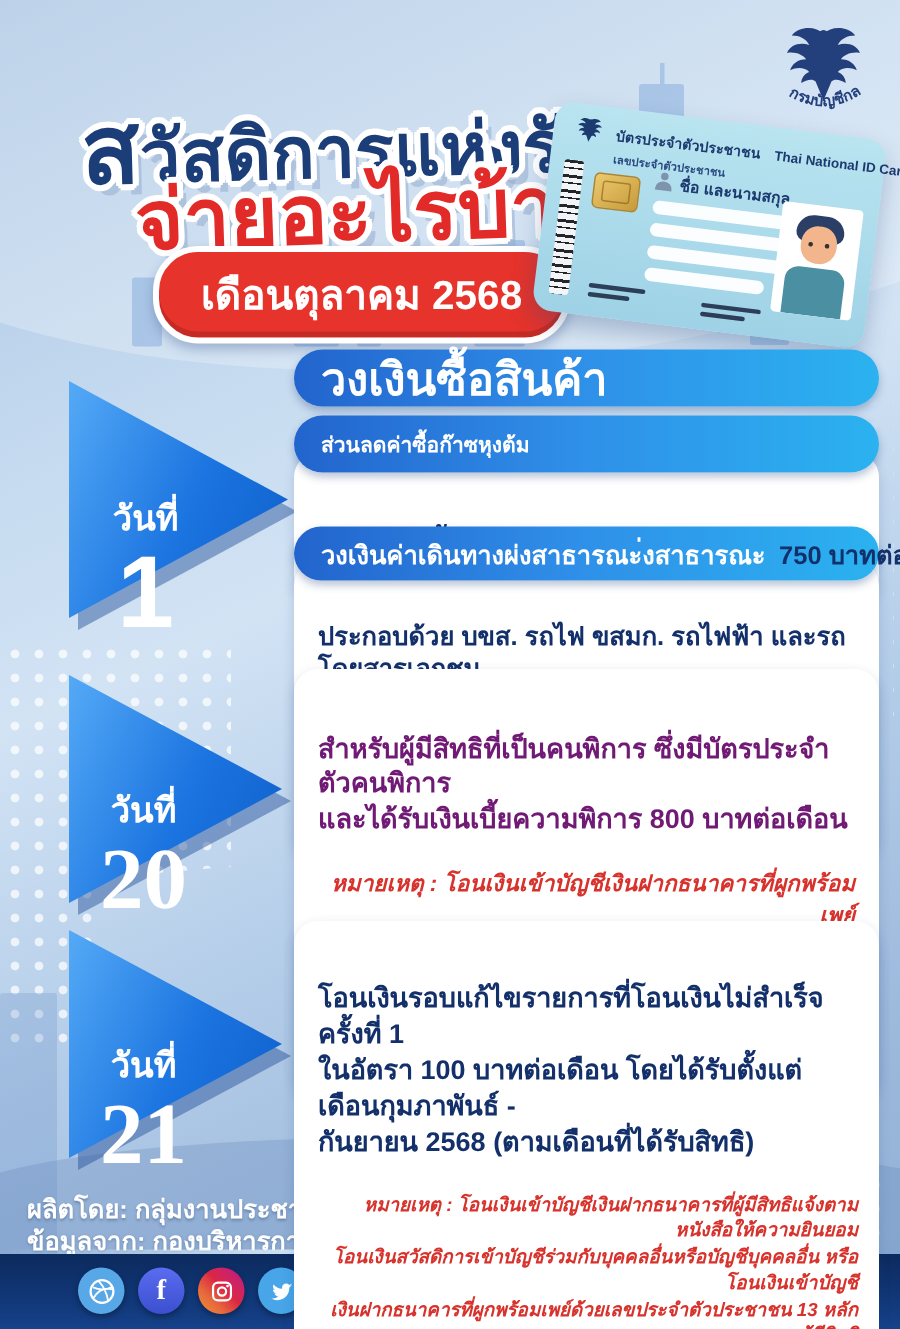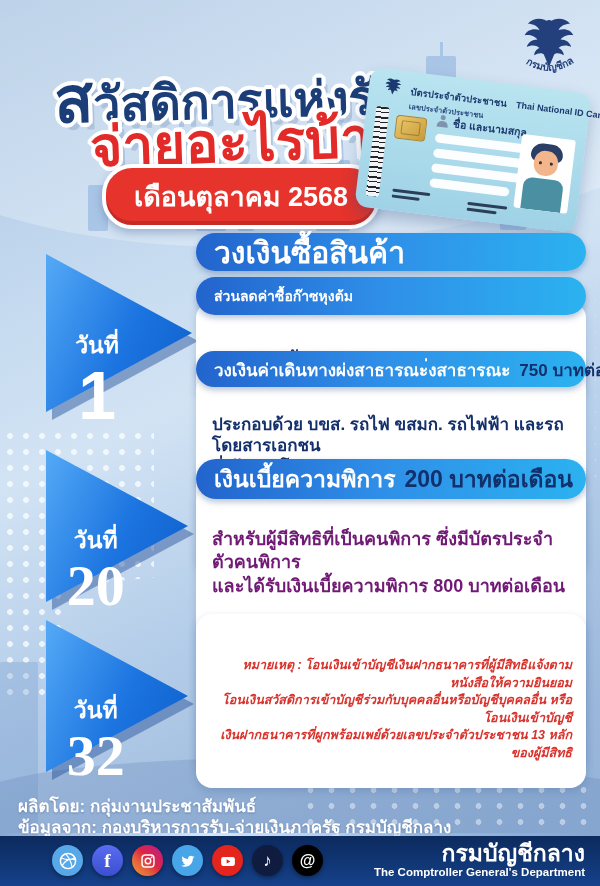--- a/index.html
+++ b/index.html
@@ -228,44 +228,43 @@
   <div class="day" style="left:46px;top:450px;width:142px;height:152px;">
     <div class="tri-shadow"></div>
     <div class="tri-face"></div>
     <div class="day-text">
       <span class="day-label">วันที่</span>
       <span class="day-num num-lg">20</span>
     </div>
   </div>
 
   <div class="group" style="top:459px;">
-    <div class="pill f23 h40">
-      <span>เงินเบี้ยความพิการ</span>
-      <span class="amt">200 บาทต่อเดือน</span>
-    </div>
     <div class="box" style="padding:24px 16px 10px 16px;">
       <div class="body-green" style="font-size:18px;line-height:1.3;">สำหรับผู้มีสิทธิที่เป็นคนพิการ ซึ่งมีบัตรประจำตัวคนพิการ
 และได้รับเงินเบี้ยความพิการ 800 บาทต่อเดือน</div>
       <div class="note" style="font-size:15px;line-height:1.38;margin-top:4px;">หมายเหตุ : โอนเงินเข้าบัญชีเงินฝากธนาคารที่ผูกพร้อมเพย์
 ด้วยเลขประจำตัวประชาชน 13 หลัก หรือบัญชีเงินฝากธนาคาร
 ของผู้มีสิทธิหรือผู้รับมอบอำนาจที่ได้รับเงินเบี้ยความพิการ 800 บาท</div>
     </div>
   </div>
 
   <div class="day" style="left:46px;top:620px;width:142px;height:152px;">
     <div class="tri-shadow"></div>
     <div class="tri-face"></div>
     <div class="day-text">
       <span class="day-label">วันที่</span>
-      <span class="day-num num-lg">32</span>
+      <span class="day-num num-lg">21</span>
     </div>
   </div>
 
   <div class="group" style="top:627px;">
     <div class="box" style="padding:22px 14px 8px 16px;">
+      <div class="body-navy" style="font-size:18px;line-height:1.33;">โอนเงินรอบแก้ไขรายการที่โอนเงินไม่สำเร็จ ครั้งที่ 1
+ในอัตรา 100 บาทต่อเดือน โดยได้รับตั้งแต่เดือนกุมภาพันธ์ -
+กันยายน 2568 (ตามเดือนที่ได้รับสิทธิ)</div>
       <div class="note" style="font-size:12.5px;line-height:1.4;margin-top:3px;">หมายเหตุ : โอนเงินเข้าบัญชีเงินฝากธนาคารที่ผู้มีสิทธิแจ้งตามหนังสือให้ความยินยอม
 โอนเงินสวัสดิการเข้าบัญชีร่วมกับบุคคลอื่นหรือบัญชีบุคคลอื่น หรือโอนเงินเข้าบัญชี
 เงินฝากธนาคารที่ผูกพร้อมเพย์ด้วยเลขประจำตัวประชาชน 13 หลัก ของผู้มีสิทธิ</div>
     </div>
   </div>
 
   <div class="credit" style="top:792px;">ผลิตโดย: กลุ่มงานประชาสัมพันธ์</div>
   <div class="credit" style="top:813px;">ข้อมูลจาก: กองบริหารการรับ-จ่ายเงินภาครัฐ กรมบัญชีกลาง</div>
   <div class="divider"></div>
 

